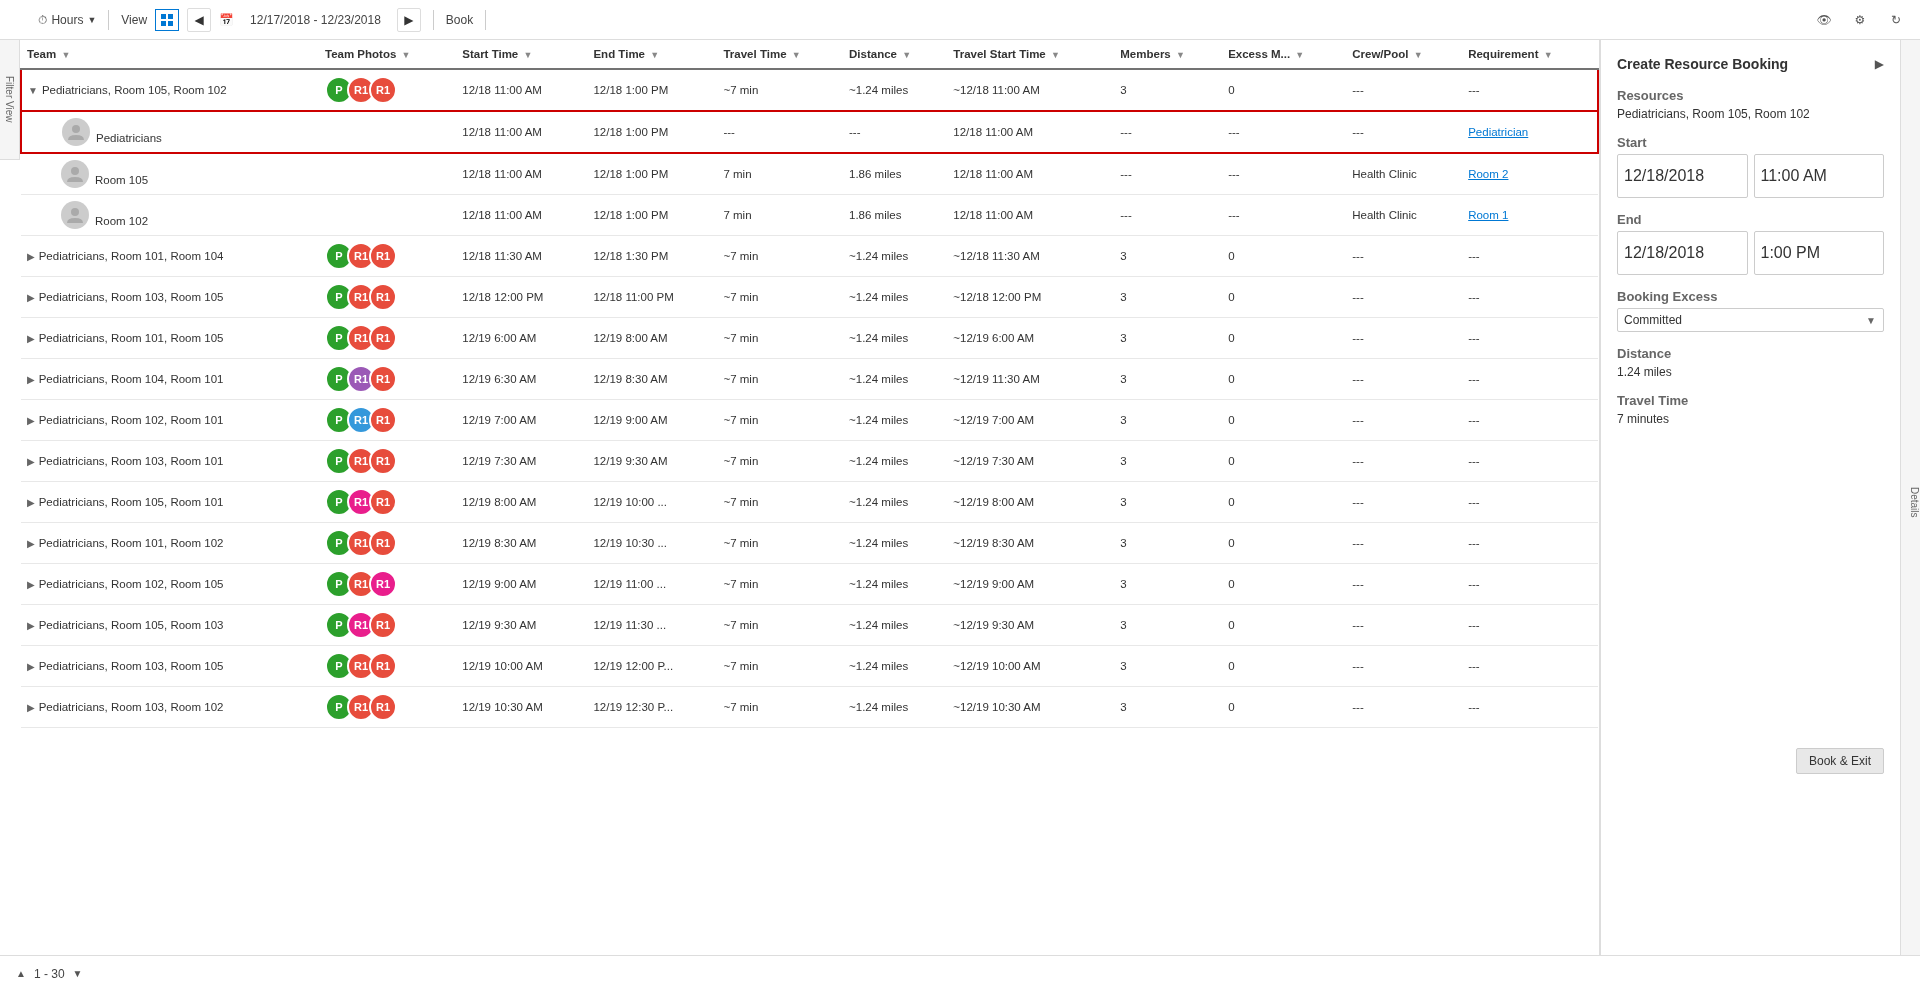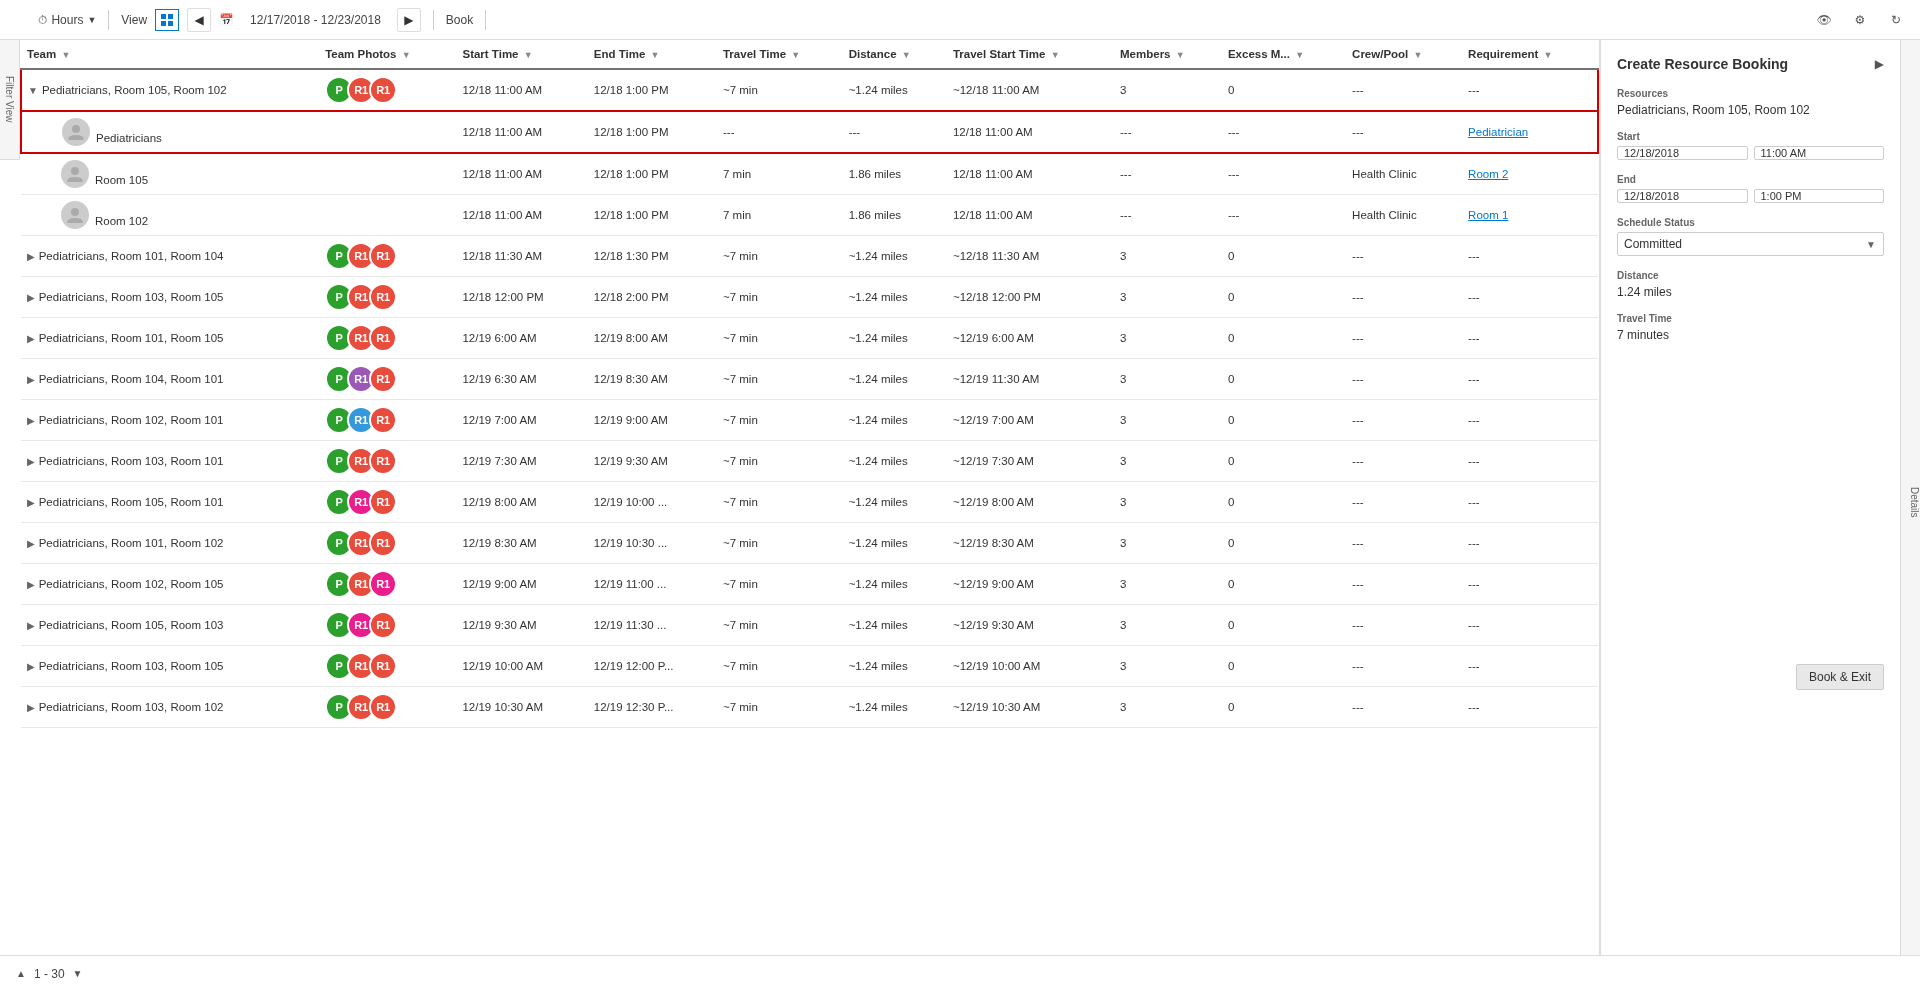--- a/index.html
+++ b/index.html
@@ -56,26 +56,26 @@
     
     .link-text { color: #0078d4; text-decoration: underline; cursor: pointer; }
 
     
     .right-panel { width: 300px; background: #fff; border-left: 1px solid #ddd; flex-shrink: 0; overflow-y: auto; padding: 16px; }
     .panel-header { display: flex; align-items: center; justify-content: space-between; margin-bottom: 16px; }
     .panel-title { font-size: 14px; font-weight: 600; color: #333; }
     .panel-expand-btn { cursor: pointer; color: #555; }
 
     .panel-section { margin-bottom: 14px; }
-    .panel-label { font-size: 10px; color: #666; margin-bottom: 4px; font-weight: 600; text-transform: none; }
+    .panel-label { font-size: 13px; color: #666; margin-bottom: 4px; font-weight: 600; text-transform: none; }
     .panel-value { font-size: 12px; color: #333; }
 
     .panel-input {
-      width: 100%; border: 1px solid #ccc; border-radius: 2px; padding: 0 6px;
-      font-size: 11px; color: #333; background: #fff;
+      width: 100%; border: 1px solid #ccc; border-radius: 2px; padding: 12px 6px;
+      font-size: 16px; color: #333; background: #fff;
     }
     .panel-input-row { display: flex; gap: 6px; }
     .panel-input-row .panel-input { flex: 1; }
 
     .panel-select-wrap { position: relative; }
     .panel-select {
       width: 100%; border: 1px solid #ccc; border-radius: 2px; padding: 4px 6px;
       font-size: 12px; color: #333; background: #fff; appearance: none;
     }
     .panel-select-arrow { position: absolute; right: 8px; top: 50%; transform: translateY(-50%); pointer-events: none; color: #666; font-size: 10px; }
@@ -278,21 +278,21 @@
             <tr>
       <td><span class="expand-btn">▶</span>Pediatricians, Room 103, Room 105</td>
       <td>
                 <div class="avatar-group">
                   <span class="avatar" style="background:#2ca02c;">P</span>
                   <span class="avatar" style="background:#e74c3c;">R1</span>
                   <span class="avatar" style="background:#e74c3c;">R1</span>
                 </div>
               </td>
       <td>12/18 12:00 PM</td>
-      <td>12/18 2:00 PM</td>
+      <td>12/18 11:00 PM</td>
       <td>~7 min</td>
       <td>~1.24 miles</td>
       <td>~12/18 12:00 PM</td>
       <td>3</td>
       <td>0</td>
       <td>---</td>
       <td>---</td>
     </tr>
             <tr>
       <td><span class="expand-btn">▶</span>Pediatricians, Room 101, Room 105</td>
@@ -509,21 +509,21 @@
 
       <div class="panel-section">
         <div class="panel-label">End</div>
         <div class="panel-input-row">
           <input type="text" class="panel-input" value="12/18/2018" style="">
           <input type="text" class="panel-input" style="width: 90px;" value="1:00 PM">
         </div>
       </div>
 
       <div class="panel-section">
-        <div class="panel-label">Schedule Status</div>
+        <div class="panel-label">Booking Excess</div>
         <div class="panel-select-wrap">
           <select class="panel-select">
             <option>Committed</option>
             <option>Tentative</option>
             <option>Cancelled</option>
           </select>
           <span class="panel-select-arrow">▼</span>
         </div>
       </div>
 

